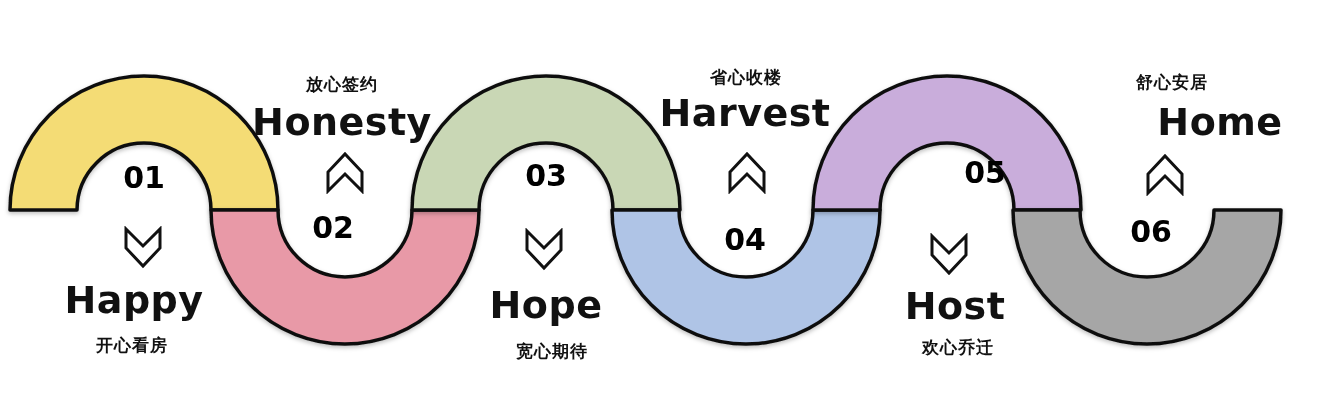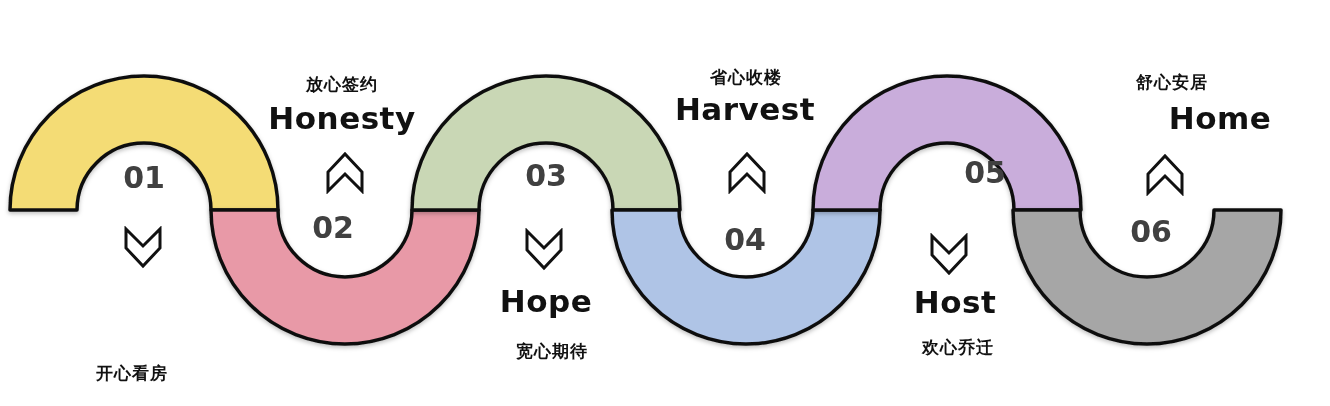--- a/index.html
+++ b/index.html
@@ -1,21 +1,21 @@
 <!DOCTYPE html>
 <html><head>
 <meta charset="utf-8">
 <style>
   html, body { margin: 0; padding: 0; background: #ffffff; }
   body { width: 1330px; height: 406px; position: relative; overflow: hidden; font-family: "Liberation Sans", "DejaVu Sans", sans-serif; }
   #stage { position: absolute; left: 0; top: 0; width: 1330px; height: 406px; }
   .lbl { position: absolute; text-align: center; color: #111; transform: translateX(-50%); white-space: nowrap; }
-  .en { font-family: "DejaVu Sans", "Liberation Sans", sans-serif; font-weight: bold; font-size: 31px; letter-spacing: 0.5px; }
+  .en { font-family: "DejaVu Sans", "Liberation Sans", sans-serif; font-weight: bold; font-size: 38px; letter-spacing: 0.5px; }
   .zh { font-family: "DejaVu Sans", sans-serif; font-weight: bold; font-size: 17px; letter-spacing: 1px; }
-  .num { position: absolute; transform: translateX(-50%); font-family: "DejaVu Sans", sans-serif; font-weight: bold; font-size: 30px; color: #404040; }
+  .num { position: absolute; transform: translateX(-50%); font-family: "DejaVu Sans", sans-serif; font-weight: bold; font-size: 30px; color: #000000; }
   .chev { position: absolute; transform: translateX(-50%); }
 </style>
 </head>
 <body>
 
 <div id="stage">
   <svg id="arcs" width="1330" height="406" viewBox="0 0 1330 406" style="position:absolute;left:0;top:0;">
     <defs>
       <filter id="sh" x="-10%" y="-10%" width="120%" height="130%">
         <feDropShadow dx="0" dy="2" stdDeviation="2" flood-color="#000" flood-opacity="0.25"></feDropShadow>
@@ -28,21 +28,22 @@
         <path d="M 612 210 A 134 134 0 0 0 880 210 L 813 210 A 67 67 0 0 1 679 210 Z" fill="#afc4e6" stroke="#111111" stroke-width="3.5" stroke-linejoin="round" filter="url(#sh)"></path>
         <path d="M 813 210 A 134 134 0 0 1 1081 210 L 1014 210 A 67 67 0 0 0 880 210 Z" fill="#c9addb" stroke="#111111" stroke-width="3.5" stroke-linejoin="round" filter="url(#sh)"></path>
         <path d="M 1013 210 A 134 134 0 0 0 1281 210 L 1214 210 A 67 67 0 0 1 1080 210 Z" fill="#a6a6a6" stroke="#111111" stroke-width="3.5" stroke-linejoin="round" filter="url(#sh)"></path>
       </g>
   </svg>
 
   <div class="num" style="left:144px;top:160px;">01</div>
   <svg class="chev" width="40" height="44" viewBox="0 0 40 44" style="left:143px;top:226px;">
     <path d="M3 3 L20 20 L37 3 L37 22 L20 40 L3 22 Z" fill="none" stroke="#111" stroke-width="3" stroke-linejoin="miter"></path>
   </svg>
-  <div class="lbl zh" style="left:132px;top:334px;margin-top:28px;">开心看房</div>
+  <div class="lbl en" style="left:134px;top:278px;">Happy</div>
+  <div class="lbl zh" style="left:132px;top:334px;">开心看房</div>
 
   <div class="lbl zh" style="left:342px;top:73px;">放心签约</div>
   <div class="lbl en" style="left:342px;top:100px;">Honesty</div>
   <svg class="chev" width="40" height="44" viewBox="0 0 40 44" style="left:345px;top:150px;">
     <path d="M3 41 L20 24 L37 41 L37 22 L20 4 L3 22 Z" fill="none" stroke="#111" stroke-width="3" stroke-linejoin="miter"></path>
   </svg>
   <div class="num" style="left:333px;top:210px;">02</div>
 
   <div class="num" style="left:546px;top:158px;">03</div>
   <svg class="chev" width="40" height="44" viewBox="0 0 40 44" style="left:544px;top:228px;">

